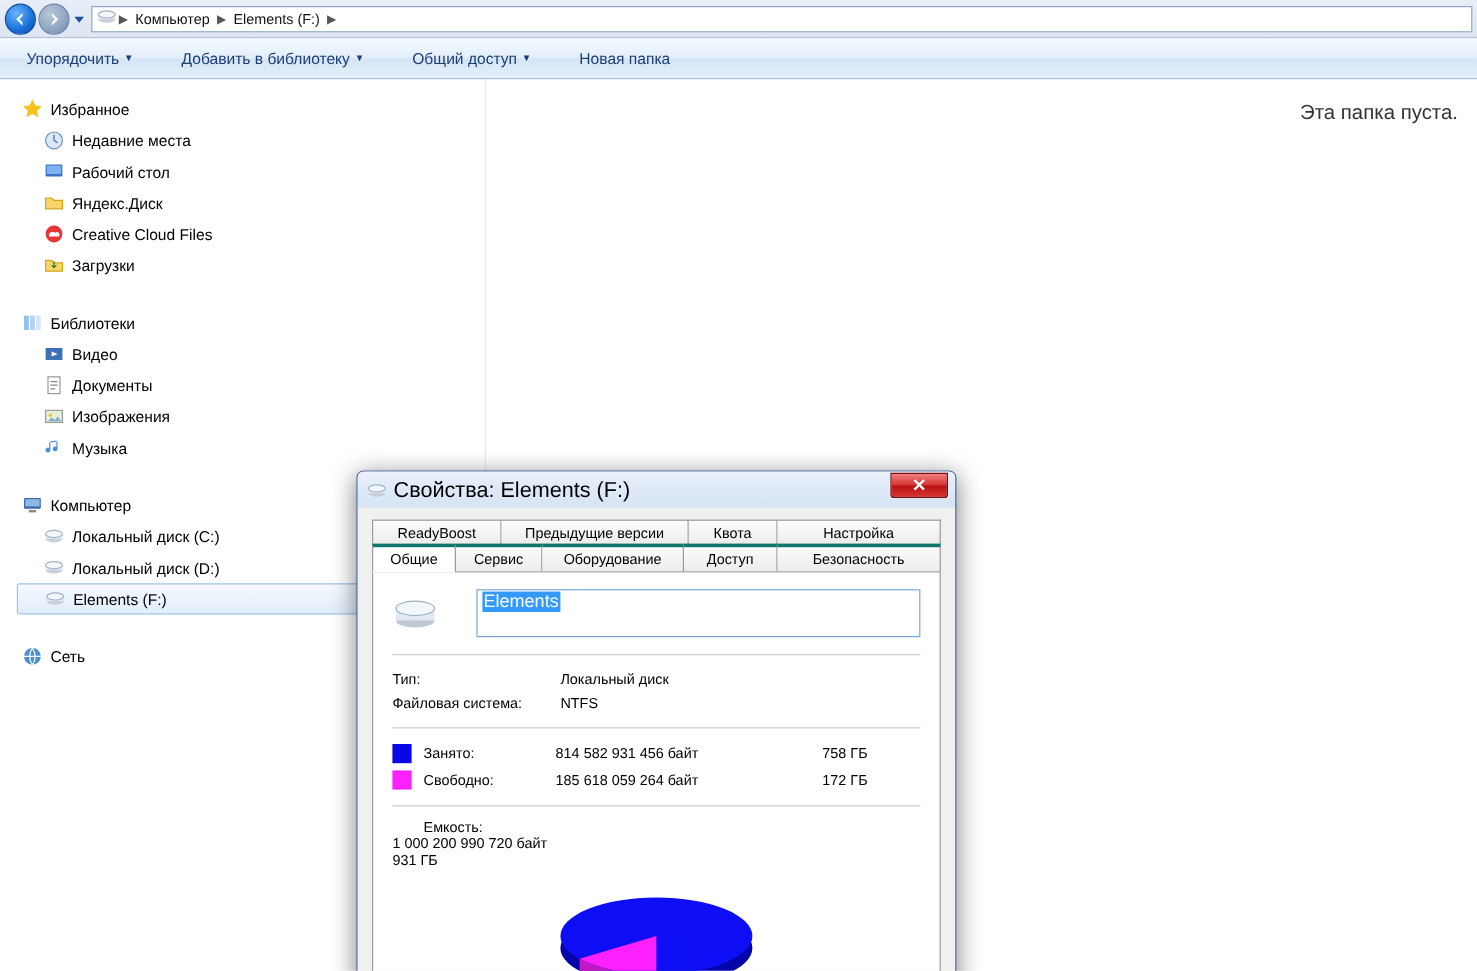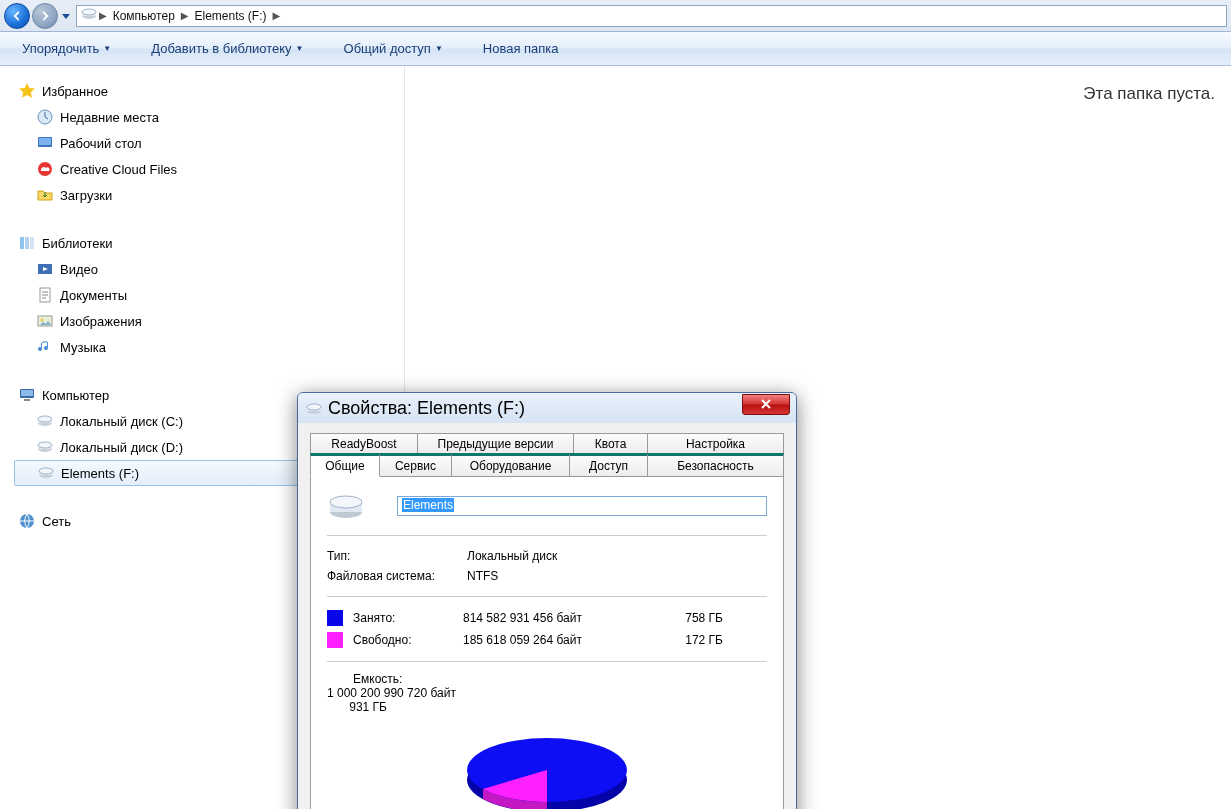--- a/index.html
+++ b/index.html
@@ -45,38 +45,38 @@
 .tabrow { display: flex; font-size: 12px; }
 .tabrow .tab { border: 1px solid #9a9a9a; background: linear-gradient(#fcfcfc,#ececec); padding: 3px 0; text-align: center; cursor: pointer; border-bottom: none; position: relative; }
 .tabrow.backrow { margin-bottom: -1px; }
 .tabrow .tab + .tab { border-left: none; }
 .tabrow.frontrow .tab { border-top: 3px solid #0f766e; }
 .tabrow.frontrow .tab.active { background: #fff; z-index: 2; border-bottom: 1px solid #fff; margin-bottom: -1px; }
 .tabbody { border: 1px solid #9a9a9a; background: #fff; padding: 14px 16px 40px 16px; font-size: 12px; color: #000; }
 
 .volrow { display: flex; align-items: center; margin-bottom: 14px; }
 .volicon { width: 38px; height: 30px; margin-right: 32px; }
-.volname { flex: 1; border: 1px solid #7aa7d8; height: 20px; padding: 1px 4px; font-size: 12px; }
+.volname { flex: 1; border: 1px solid #7aa7d8; height: 40px; padding: 1px 4px; font-size: 15px; }
 .volname span { background: #3399ff; color: #fff; padding: 0 1px; }
 
 .info { border-top: 1px solid #ccc; padding: 10px 0 0 0; margin-bottom: 10px; }
 .info .irow { display: flex; padding: 3px 0; }
 .info .irow .lab { width: 140px; }
 .space .srow { display: flex; align-items: center; padding: 3px 0; }
 .space .sw { width: 16px; height: 16px; margin-right: 10px; }
 .space .sw.used { background: #0707e8; }
 .space .sw.free { background: #ff20ff; }
 .space .slab { width: 110px; }
 .space .sbytes { width: 200px; }
 .space .sgb { width: 60px; text-align: right; }
 
 .cap { border-top: 1px solid #ccc; margin-top: 10px; padding-top: 10px; display: flex; flex-direction: column; }
 .cap .clab { width: 136px; padding-left: 26px; }
 .cap .cbytes { width: 200px; }
-.cap .cgb { width: 60px; text-align: right; }
+.cap .cgb { width: 60px; }
 
 .pie { width: 180px; height: 90px; margin: 16px auto 0 auto; position: relative; }
 .pie svg { width: 100%; height: 100%; }
 
 
 .ic-fav { fill: #f7c21a; }
 .ic-drive { fill: #c7cfd8; }
 </style>
 </head>
 <body>
@@ -161,20 +161,28 @@
             <svg viewBox="0 0 18 18">
               <rect x="2" y="3" width="14" height="10" rx="1" fill="#3973c1"></rect>
               <rect x="3" y="4" width="12" height="7" fill="#7fb3ef"></rect>
             </svg>
           </span>
           <span>Рабочий стол</span>
         </div>
       <div class="item child">
           <span class="ico">
             <svg viewBox="0 0 18 18">
+              <path d="M2 5h5l2 2h7v7H2z" fill="#f7d66a" stroke="#d4a515"></path>
+            </svg>
+          </span>
+          <span>Яндекс.Диск</span>
+        </div>
+      <div class="item child">
+          <span class="ico">
+            <svg viewBox="0 0 18 18">
               <circle cx="9" cy="9" r="7" fill="#e63535"></circle>
               <path d="M5 11a3 3 0 015-3 2 2 0 013 3H5z" fill="#fff"></path>
             </svg>
           </span>
           <span>Creative Cloud Files</span>
         </div>
       <div class="item child">
           <span class="ico">
             <svg viewBox="0 0 18 18">
               <path d="M2 5h5l2 2h7v7H2z" fill="#f7d66a" stroke="#d4a515"></path>

